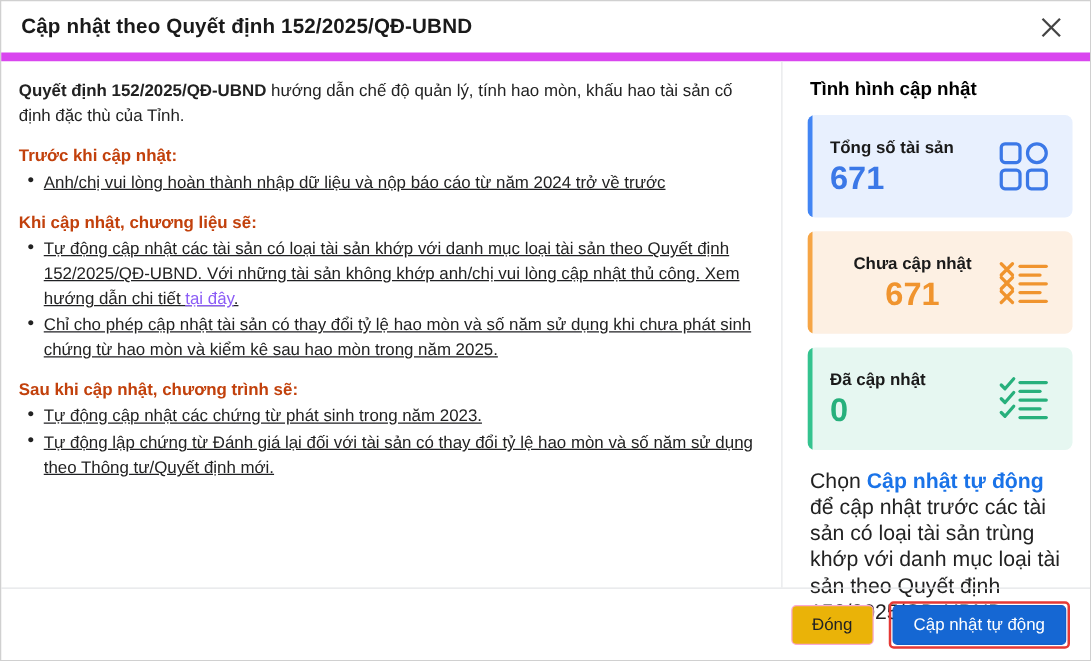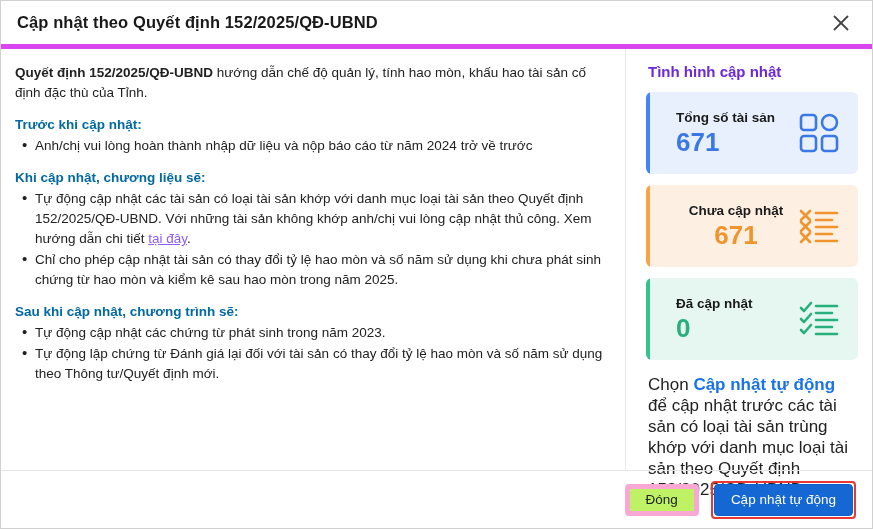--- a/index.html
+++ b/index.html
@@ -27,21 +27,21 @@
   }
   
   .dialog-header {
     height: 48px;
     min-height: 48px;
     box-sizing: border-box;
     display: flex;
     align-items: center;
     justify-content: space-between;
     padding: 0 16px 0 16px;
-    border-bottom: 5px solid #d946ef;
+    border-bottom: 7px solid #d946ef;
   }
   .dialog-title {
     font-size: 16.5px;
     font-weight: bold;
     color: #1a1a1a;
     letter-spacing: 0.1px;
   }
   .close-btn {
     width: 30px;
     height: 30px;
@@ -74,26 +74,27 @@
     font-size: 13.5px;
     line-height: 20px;
     margin: 0 0 14px 0;
     color: #222;
   }
   .intro b { font-weight: bold; }
   .sec-title {
     font-weight: bold;
     font-size: 13.5px;
     margin: 0 0 4px 0;
-    color: #0369a1;
+    color: #c2410c;
   }
   ul.bullets {
     margin: 0 0 14px 0;
     padding-left: 20px;
     list-style: none;
+    text-decoration: underline;
   }
   ul.bullets li {
     position: relative;
     font-size: 13.5px;
     line-height: 20px;
     margin-bottom: 1px;
     color: #222;
   }
   ul.bullets li:before {
     content: "\2022";
@@ -106,32 +107,32 @@
   a.inline-link {
     color: #8b5cf6;
     text-decoration: underline;
     cursor: pointer;
   }
 
   
   .right-title {
     font-size: 15px;
     font-weight: bold;
-    color: #6d28d9;
+    color: #000000;
     margin: 0 0 12px 2px;
   }
   .stat-card {
     position: relative;
     height: 82px;
     box-sizing: border-box;
     border-radius: 6px;
     margin-bottom: 11px;
     display: flex;
     align-items: center;
-    padding: 0 16px 0 30px;
+    padding: 0 16px 0 18px;
     overflow: hidden;
   }
   .stat-card .accent {
     position: absolute;
     left: 0; top: 0; bottom: 0;
     width: 4px;
   }
   .stat-texts { flex: 1; }
   .stat-label {
     font-size: 13.5px;
@@ -190,22 +191,22 @@
     height: 32px;
     padding: 0 16px;
     border-radius: 4px;
     font-size: 13.5px;
     display: flex;
     align-items: center;
     justify-content: center;
     cursor: pointer;
   }
   .btn-secondary {
-    background: #bef264;
-    border: 5px solid #f9a8d4;
+    background: #eab308;
+    border: 1px solid #f9a8d4;
     color: #202124;
     min-width: 62px;
   }
   .btn-primary-wrap {
     border: 2px solid #e53935;
     border-radius: 4px;
     padding: 1px;
   }
   .btn-primary {
     background: #1567d3;

